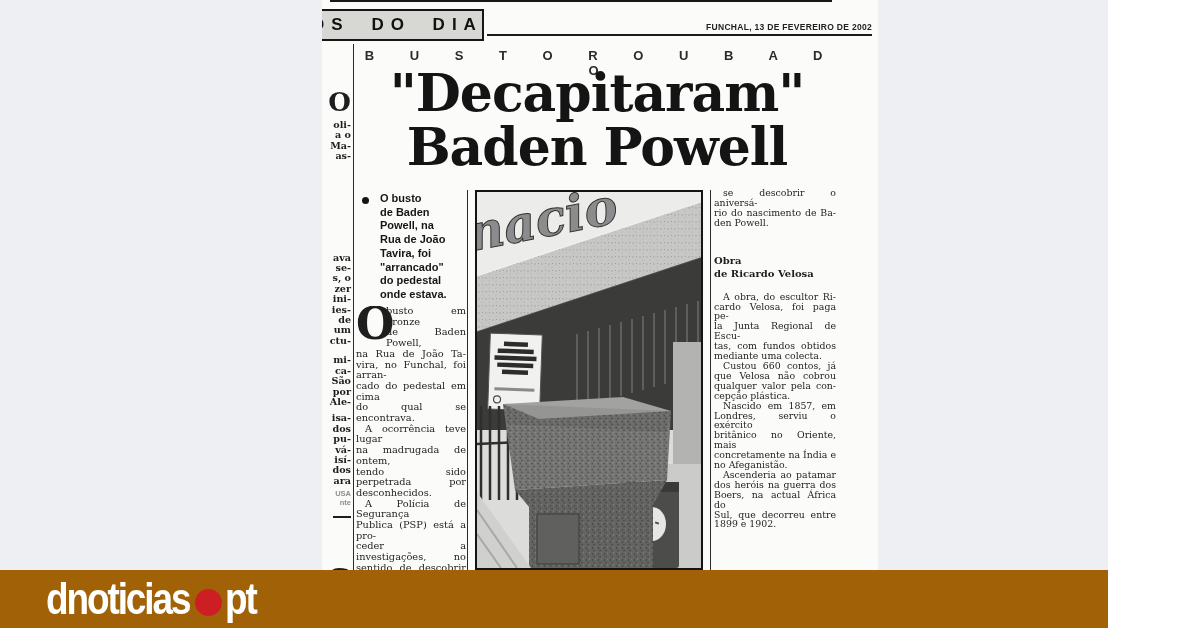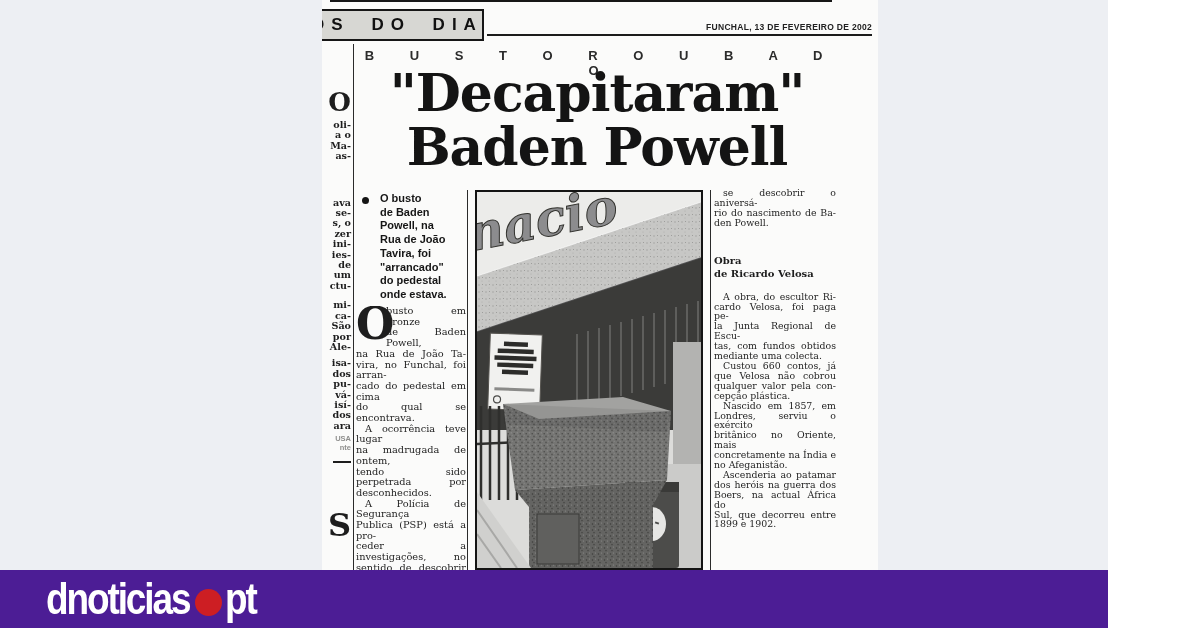--- a/index.html
+++ b/index.html
@@ -29,21 +29,21 @@
   .ruleC{left:388px;top:190px;height:380px;}
 
   
   .leftfrags{position:absolute;left:0;top:88px;width:29px;text-align:right;color:#1d1d1d;
     font-family:"DejaVu Serif",serif;}
   .lf-O{font-size:26px;line-height:28px;font-weight:bold;}
   .lf-frag{font-size:9.6px;line-height:10.4px;font-weight:bold;}
   .lf-credit{font-size:7.5px;line-height:8.5px;color:#8e8e8c;font-family:"Liberation Sans",sans-serif;font-weight:bold;}
   .lf-rule{height:2px;background:#1d1d1d;width:18px;margin-left:auto;}
   .lf-S{font-size:32px;line-height:34px;font-weight:bold;}
-  .b1{margin-top:4px;} .b2{margin-top:36px;} .b3{margin-top:9px;} .b4{margin-top:6px;}
+  .b1{margin-top:4px;} .b2{margin-top:91px;} .b3{margin-top:9px;} .b4{margin-top:6px;}
   .b5{margin-top:4px;} .b6{margin-top:9px;} .b7{margin-top:45px;}
 
   
   .lede{position:absolute;left:35px;top:192px;width:108px;}
   .lede .bullet{position:absolute;left:5px;top:5px;width:7px;height:7px;border-radius:50%;background:#141414;}
   .lede-lines{margin-left:23px;font-size:11px;line-height:13.7px;font-weight:bold;color:#161616;}
 
   
   .bodycol{position:absolute;color:#1e1e1e;font-family:"DejaVu Serif",serif;overflow:hidden;}
   .col1{left:34px;top:306px;width:110px;height:264px;font-size:9.8px;line-height:10.7px;}
@@ -308,21 +308,21 @@
           <polygon points="26,212 194,219 190,240 27,232" fill="#000000" opacity="0.08"></polygon>
         </g>
 
         <polygon points="0,376 0,300 54,376" fill="#d0d0ce"></polygon>
         <line x1="0" y1="318" x2="40" y2="376" stroke="#a8a8a6" stroke-width="2"></line>
         <line x1="0" y1="342" x2="24" y2="376" stroke="#a8a8a6" stroke-width="2"></line>
       </svg>
     </div>
   </div>
 
-  <div class="footer" style="background: #4c1d95;">
+  <div class="footer" style="background: #a16207;">
     <div class="brand">
       <span class="word">dnoticias</span>
       <span class="dot" style="background: rgb(205, 30, 35);"></span>
       <span class="word pt">pt</span>
     </div>
   </div>
 
 </div>
 
 </body></html>

